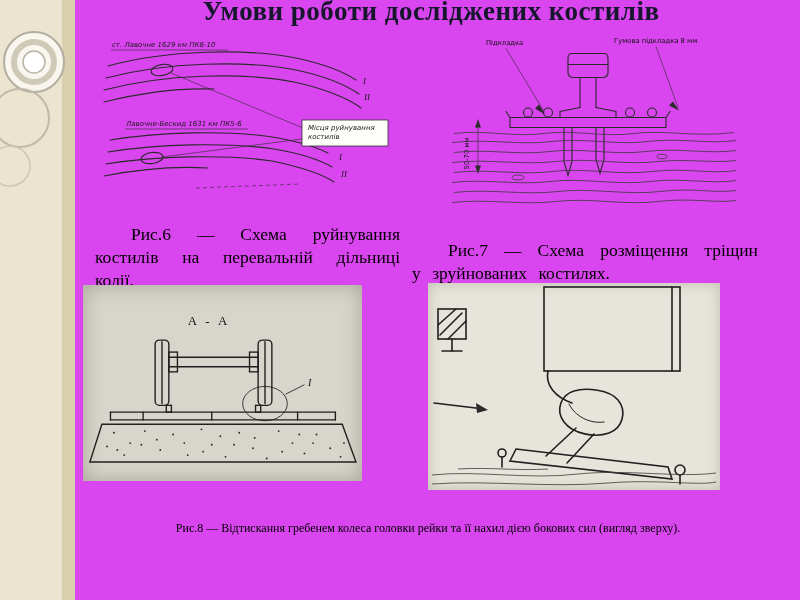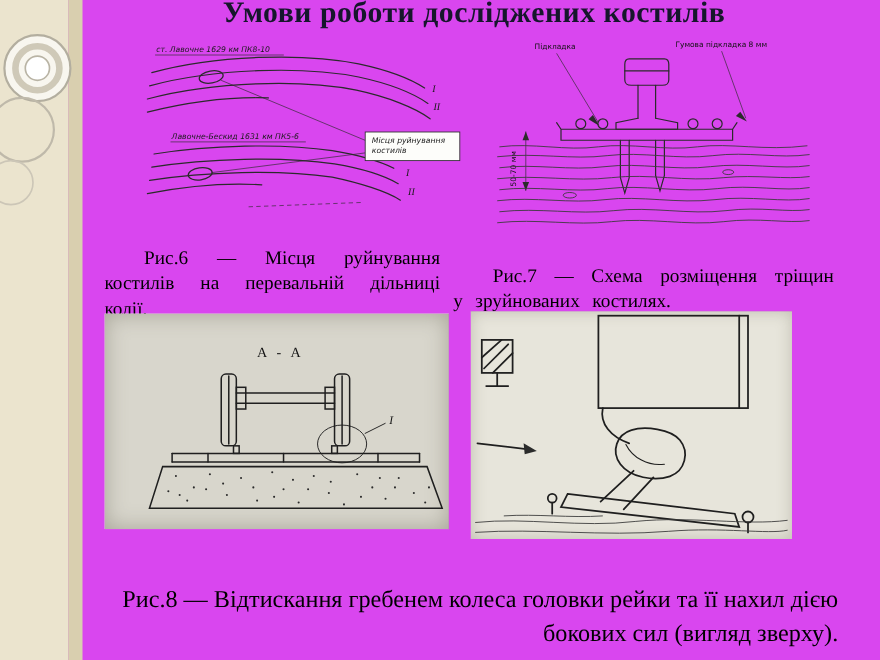--- a/index.html
+++ b/index.html
@@ -3,29 +3,29 @@
 <meta charset="utf-8">
 <style>
   html,body{margin:0;padding:0;background:#888;}
   .slide{position:relative;width:800px;height:600px;background:#d946ef;overflow:hidden;font-family:"Liberation Serif",serif;}
   .strip-outer{position:absolute;left:0;top:0;bottom:0;width:62px;background:#ebe4ce;}
   .strip-inner{position:absolute;left:62px;top:0;bottom:0;width:13px;background:#d9cfaf;}
   .circles{position:absolute;left:0;top:18px;width:95px;height:200px;}
   .title{position:absolute;top:-4px;left:70px;right:8px;margin:0;text-align:center;
          font-family:"Liberation Serif",serif;font-size:27px;font-weight:600;color:#16162c;letter-spacing:.5px;}
   .fig{position:absolute;}
-  .fig6{left:126px;top:36px;width:295px;height:168px;}
+  .fig6{left:96px;top:36px;width:295px;height:168px;}
   .fig7{left:448px;top:30px;width:292px;height:188px;}
-  .fig8l{left:95px;top:285px;width:279px;height:196px;background:#d8d6cc;box-shadow:inset 0 0 20px rgba(90,85,70,.4);padding-left:34px;}
+  .fig8l{left:83px;top:285px;width:279px;height:196px;background:#d8d6cc;box-shadow:inset 0 0 20px rgba(90,85,70,.4);}
   .fig8r{left:428px;top:283px;width:292px;height:207px;background:#e7e5db;box-shadow:inset 0 0 14px rgba(90,85,70,.28);}
   .fig svg{width:100%;height:100%;display:block;}
   .caption{position:absolute;font-family:"Liberation Serif",serif;color:#000;font-size:17.5px;line-height:1.32;text-align:justify;}
   .cap6{left:95px;top:205px;width:305px;text-indent:36px;word-spacing:8px;}
   .cap7{left:412px;top:221px;width:346px;text-indent:36px;word-spacing:7px;}
-  .cap8{left:94px;top:508px;width:668px;text-align:right;font-size:22px;line-height:1.4;}
+  .cap8{left:94px;top:508px;width:668px;text-align:center;font-size:12px;line-height:1.4;}
   
   .ln{fill:none;stroke:#2b2b2b;stroke-width:1.1;stroke-linecap:round;}
   .thin{fill:none;stroke:#2b2b2b;stroke-width:.6;}
   .dash{stroke-dasharray:4 3;}
   .box{fill:#fdfdfa;stroke:#333;stroke-width:.8;}
   .lbl{font:italic 7px "DejaVu Sans",sans-serif;fill:#1a1a1a;}
   .lbl7{font:6.8px "DejaVu Sans",sans-serif;fill:#111;}
   .num{font:italic 9px "Liberation Serif",serif;fill:#1a1a1a;}
   .fillb{fill:#2b2b2b;stroke:none;}
   .grain{fill:none;stroke:#3a3a3a;stroke-width:.8;}
@@ -128,21 +128,21 @@
         <path d="M6,141 C40,137 72,144 104,140 C136,136 170,144 204,140 C236,136 264,143 288,139"></path>
         <path d="M4,151 C38,147 70,154 102,150 C134,146 168,154 202,150 C234,146 264,153 288,149"></path>
         <path d="M6,161 C42,157 76,164 110,160 C144,156 178,164 212,160 C244,156 268,162 288,159"></path>
         <path d="M4,171 C40,167 74,174 108,170 C142,166 176,174 210,170 C242,166 268,172 288,169"></path>
         <ellipse cx="70" cy="146" rx="6" ry="2.5"></ellipse>
         <ellipse cx="214" cy="125" rx="5" ry="2.2"></ellipse>
       </g>
     </svg>
   </div>
 
-  <p class="caption cap6">Рис.6 — Місця руйнування костилів на перевальній дільниці колії.</p>
+  <p class="caption cap6">Рис.6 — Схема руйнування костилів на перевальній дільниці колії.</p>
   <p class="caption cap7">Рис.7 — Схема розміщення тріщин у зруйнованих костилях.</p>
 
   <div class="fig fig8l">
     <svg viewBox="0 0 325 196">
       <text x="122" y="30" class="sec">А - А</text>
       <g class="ln2">
         <rect x="84" y="48" width="16" height="76" rx="5"></rect>
         <line x1="92" y1="50" x2="92" y2="122"></line>
         <rect x="204" y="48" width="16" height="76" rx="5"></rect>
         <line x1="212" y1="50" x2="212" y2="122"></line>

